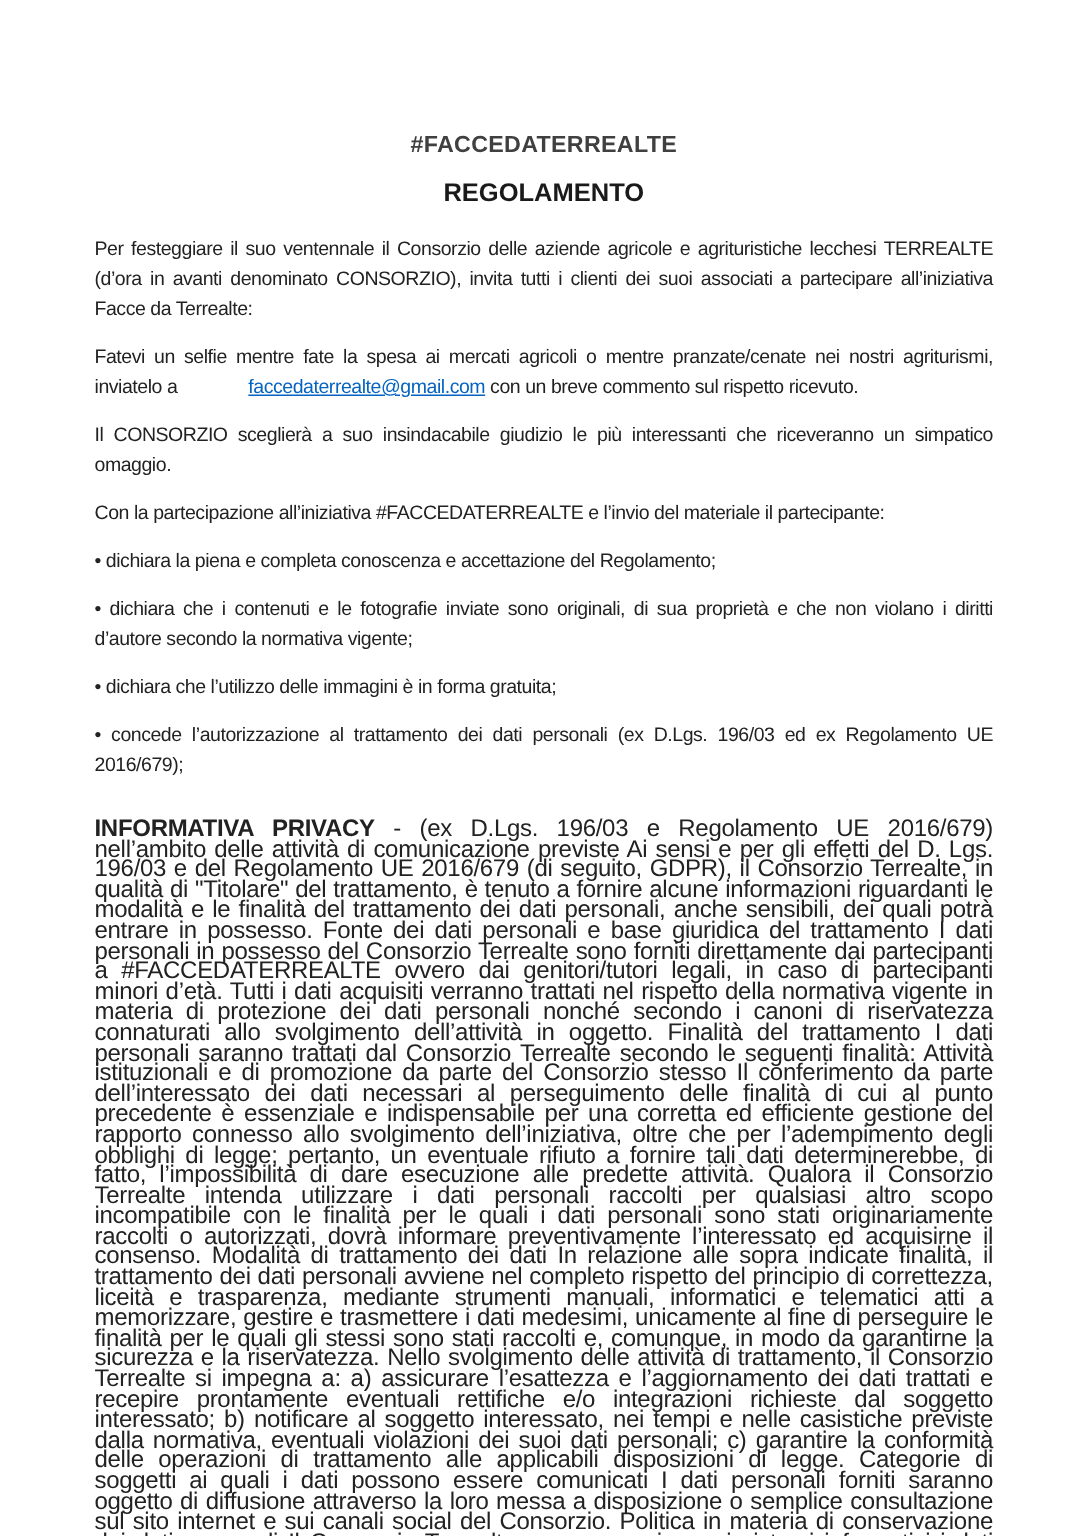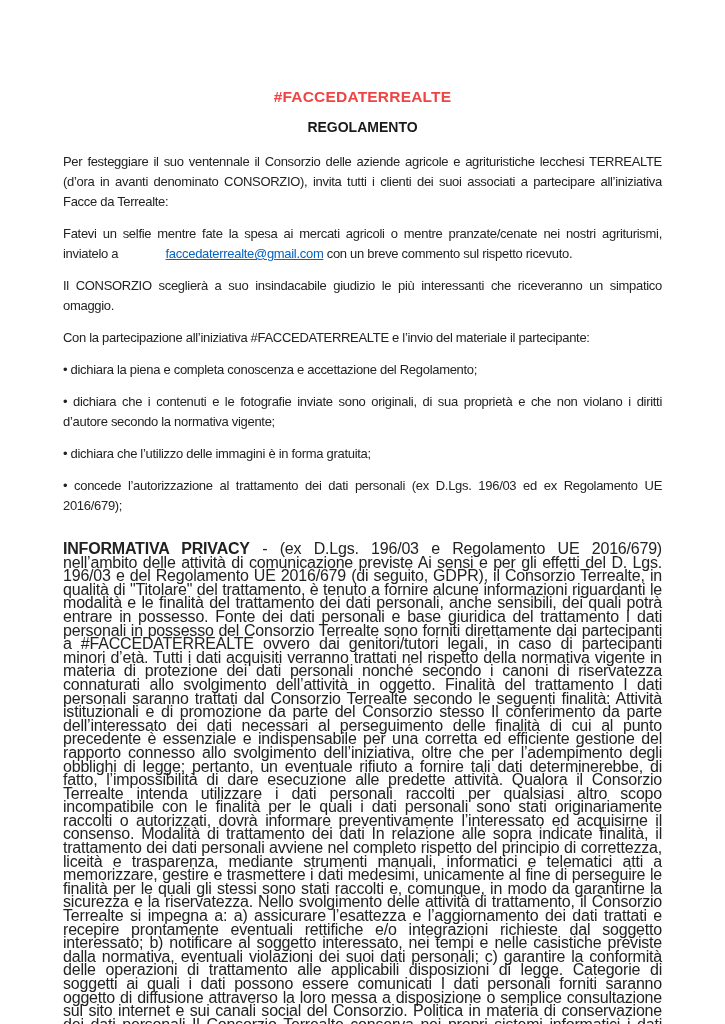--- a/index.html
+++ b/index.html
@@ -20,25 +20,25 @@
     height: 1024px;
     padding: 88px 63px 20px 63px;
     background: #ffffff;
   }
   .title {
     margin: 0 0 13px 0;
     font-size: 15.5px;
     font-weight: bold;
     text-align: center;
     letter-spacing: 0.2px;
-    color: #ef4444;
+    color: #404040;
   }
   .subtitle {
     margin: 0 0 17px 0;
-    font-size: 14px;
+    font-size: 17px;
     font-weight: bold;
     text-align: center;
     color: #1a1a1a;
   }
   .body-para {
     margin: 0 0 12px 0;
     font-size: 13px;
     line-height: 20px;
     letter-spacing: -0.3px;
     text-align: justify;

